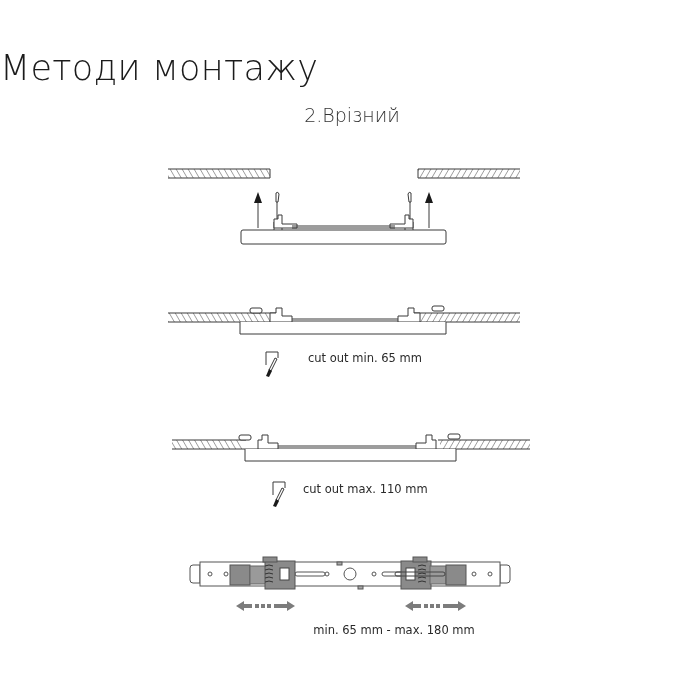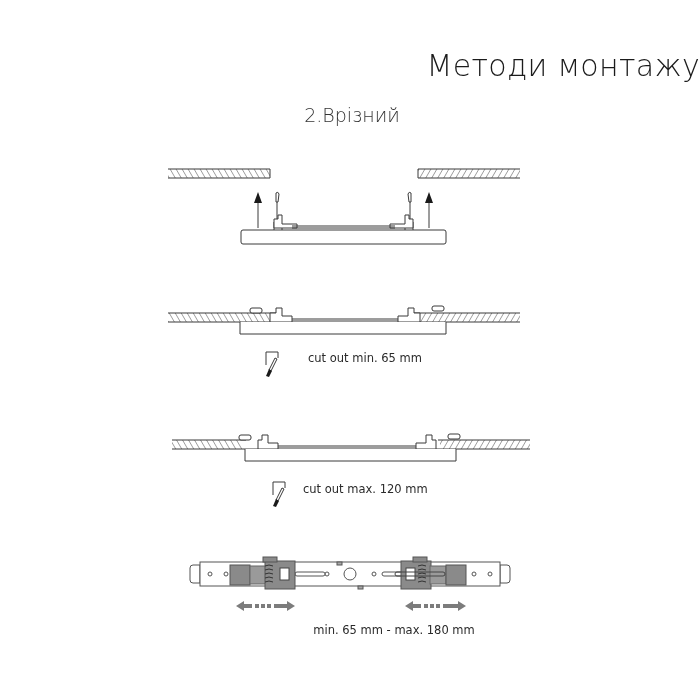--- a/index.html
+++ b/index.html
@@ -13,22 +13,22 @@
       position: relative;
       overflow: hidden;
       font-family: "DejaVu Sans", "Liberation Sans", sans-serif;
       color: #1a1a1a;
     }
     .title {
       position: absolute;
       left: 0;
       top: 48px;
       width: 700px;
-      text-align: right;
-      font-size: 30px;
+      text-align: left;
+      font-size: 35px;
       font-weight: 300;
       letter-spacing: 0.3px;
       color: #1b1b1b;
     }
     .subtitle {
       position: absolute;
       left: 0;
       top: 104px;
       width: 700px;
       text-align: center;
@@ -201,21 +201,21 @@
       <line x1="278" y1="448" x2="416" y2="448"></line>
       <path d="M245,449 l0,12 l211,0 l0,-12" fill="#fff"></path>
     </g>
   </svg>
 </div>
 <svg class="cutter" style="left:271px; top:480px;" width="16" height="28" viewBox="0 0 16 28">
   <path d="M2,15 L2,2 L14,2 L14,8" fill="none" stroke="#3a3a3a" stroke-width="1"></path>
   <path d="M11,8 L5,20 L7,21 L13,9 z" fill="#fff" stroke="#3a3a3a" stroke-width="1"></path>
   <path d="M5,19 L2,26 L5,27 L8,21 z" fill="#1a1a1a"></path>
 </svg>
-<div class="caption" style="left:303px; top:482px;">cut out max. 120 mm</div>
+<div class="caption" style="left:303px; top:482px;">cut out max. 110 mm</div>
 
 <div class="step" style="top:550px;">
   <svg width="700" height="70" viewBox="0 550 700 70" xmlns="http://www.w3.org/2000/svg">
 
     <g fill="#fff" stroke="#555" stroke-width="1">
       <path d="M200,565 l-7,0 q-3,0 -3,3 l0,12 q0,3 3,3 l7,0 z"></path>
       <path d="M500,565 l7,0 q3,0 3,3 l0,12 q0,3 -3,3 l-7,0 z"></path>
       <rect x="200" y="562" width="300" height="24"></rect>
 
       <circle cx="210" cy="574" r="2"></circle>

